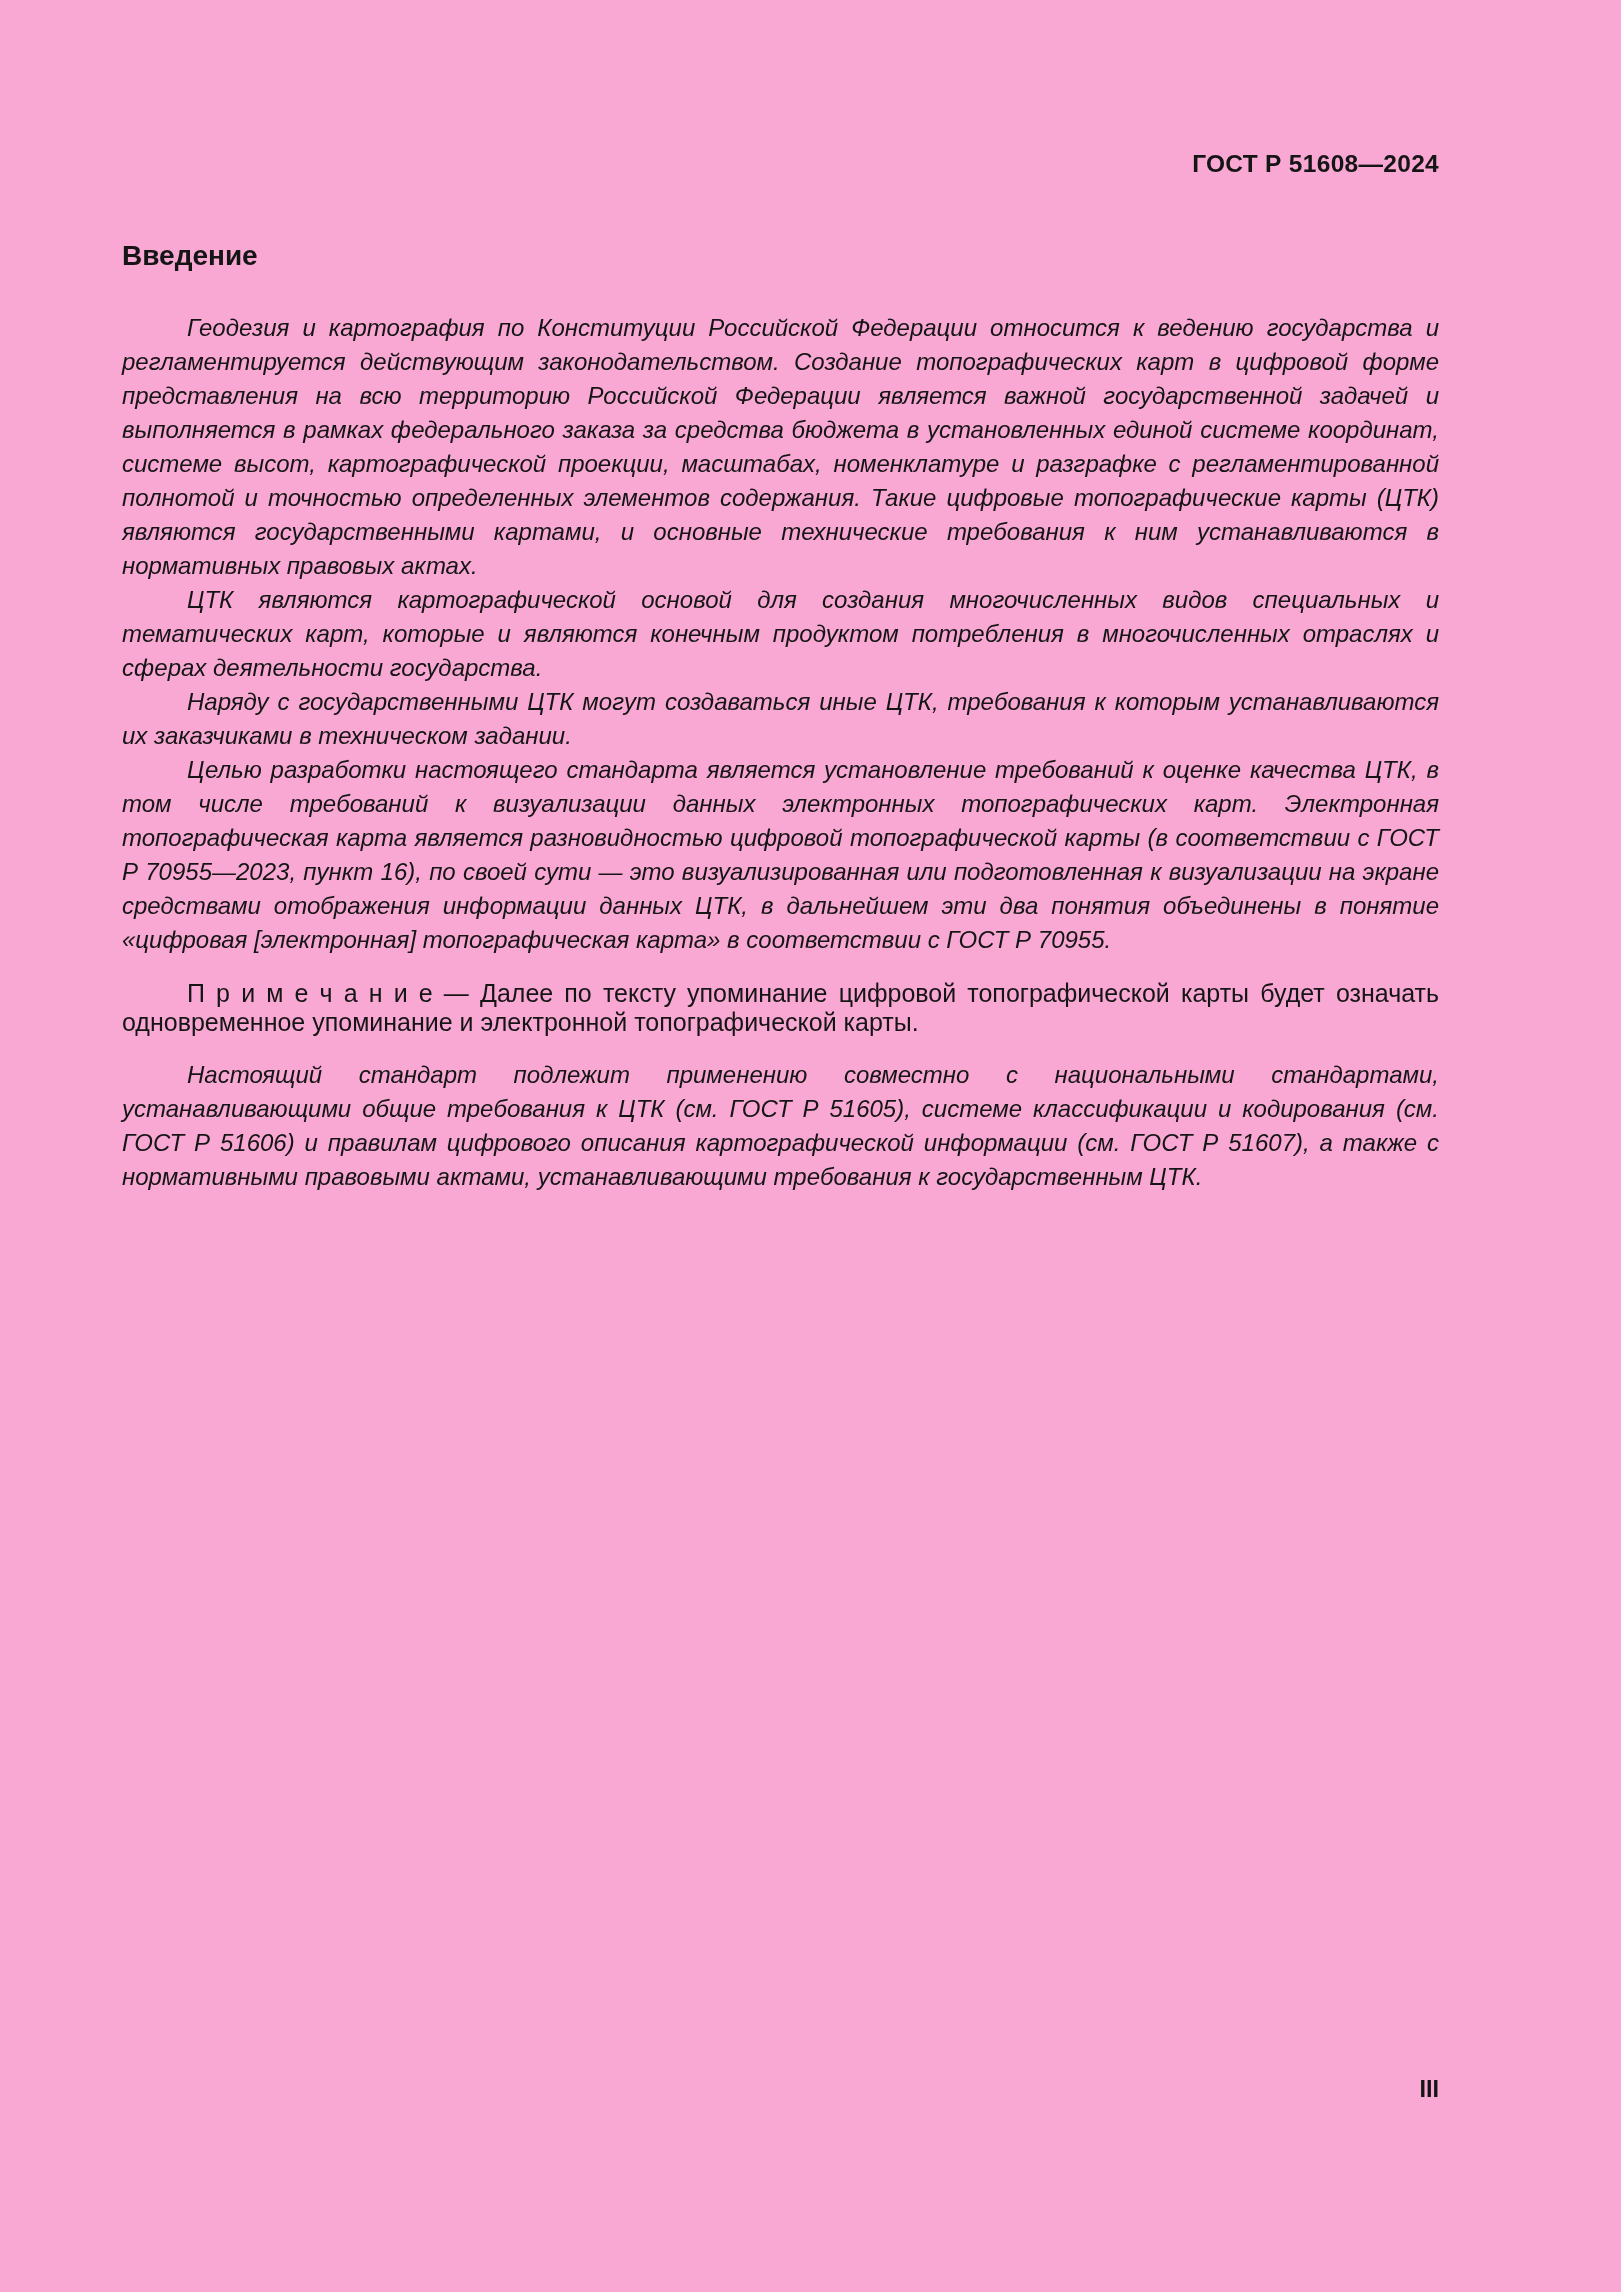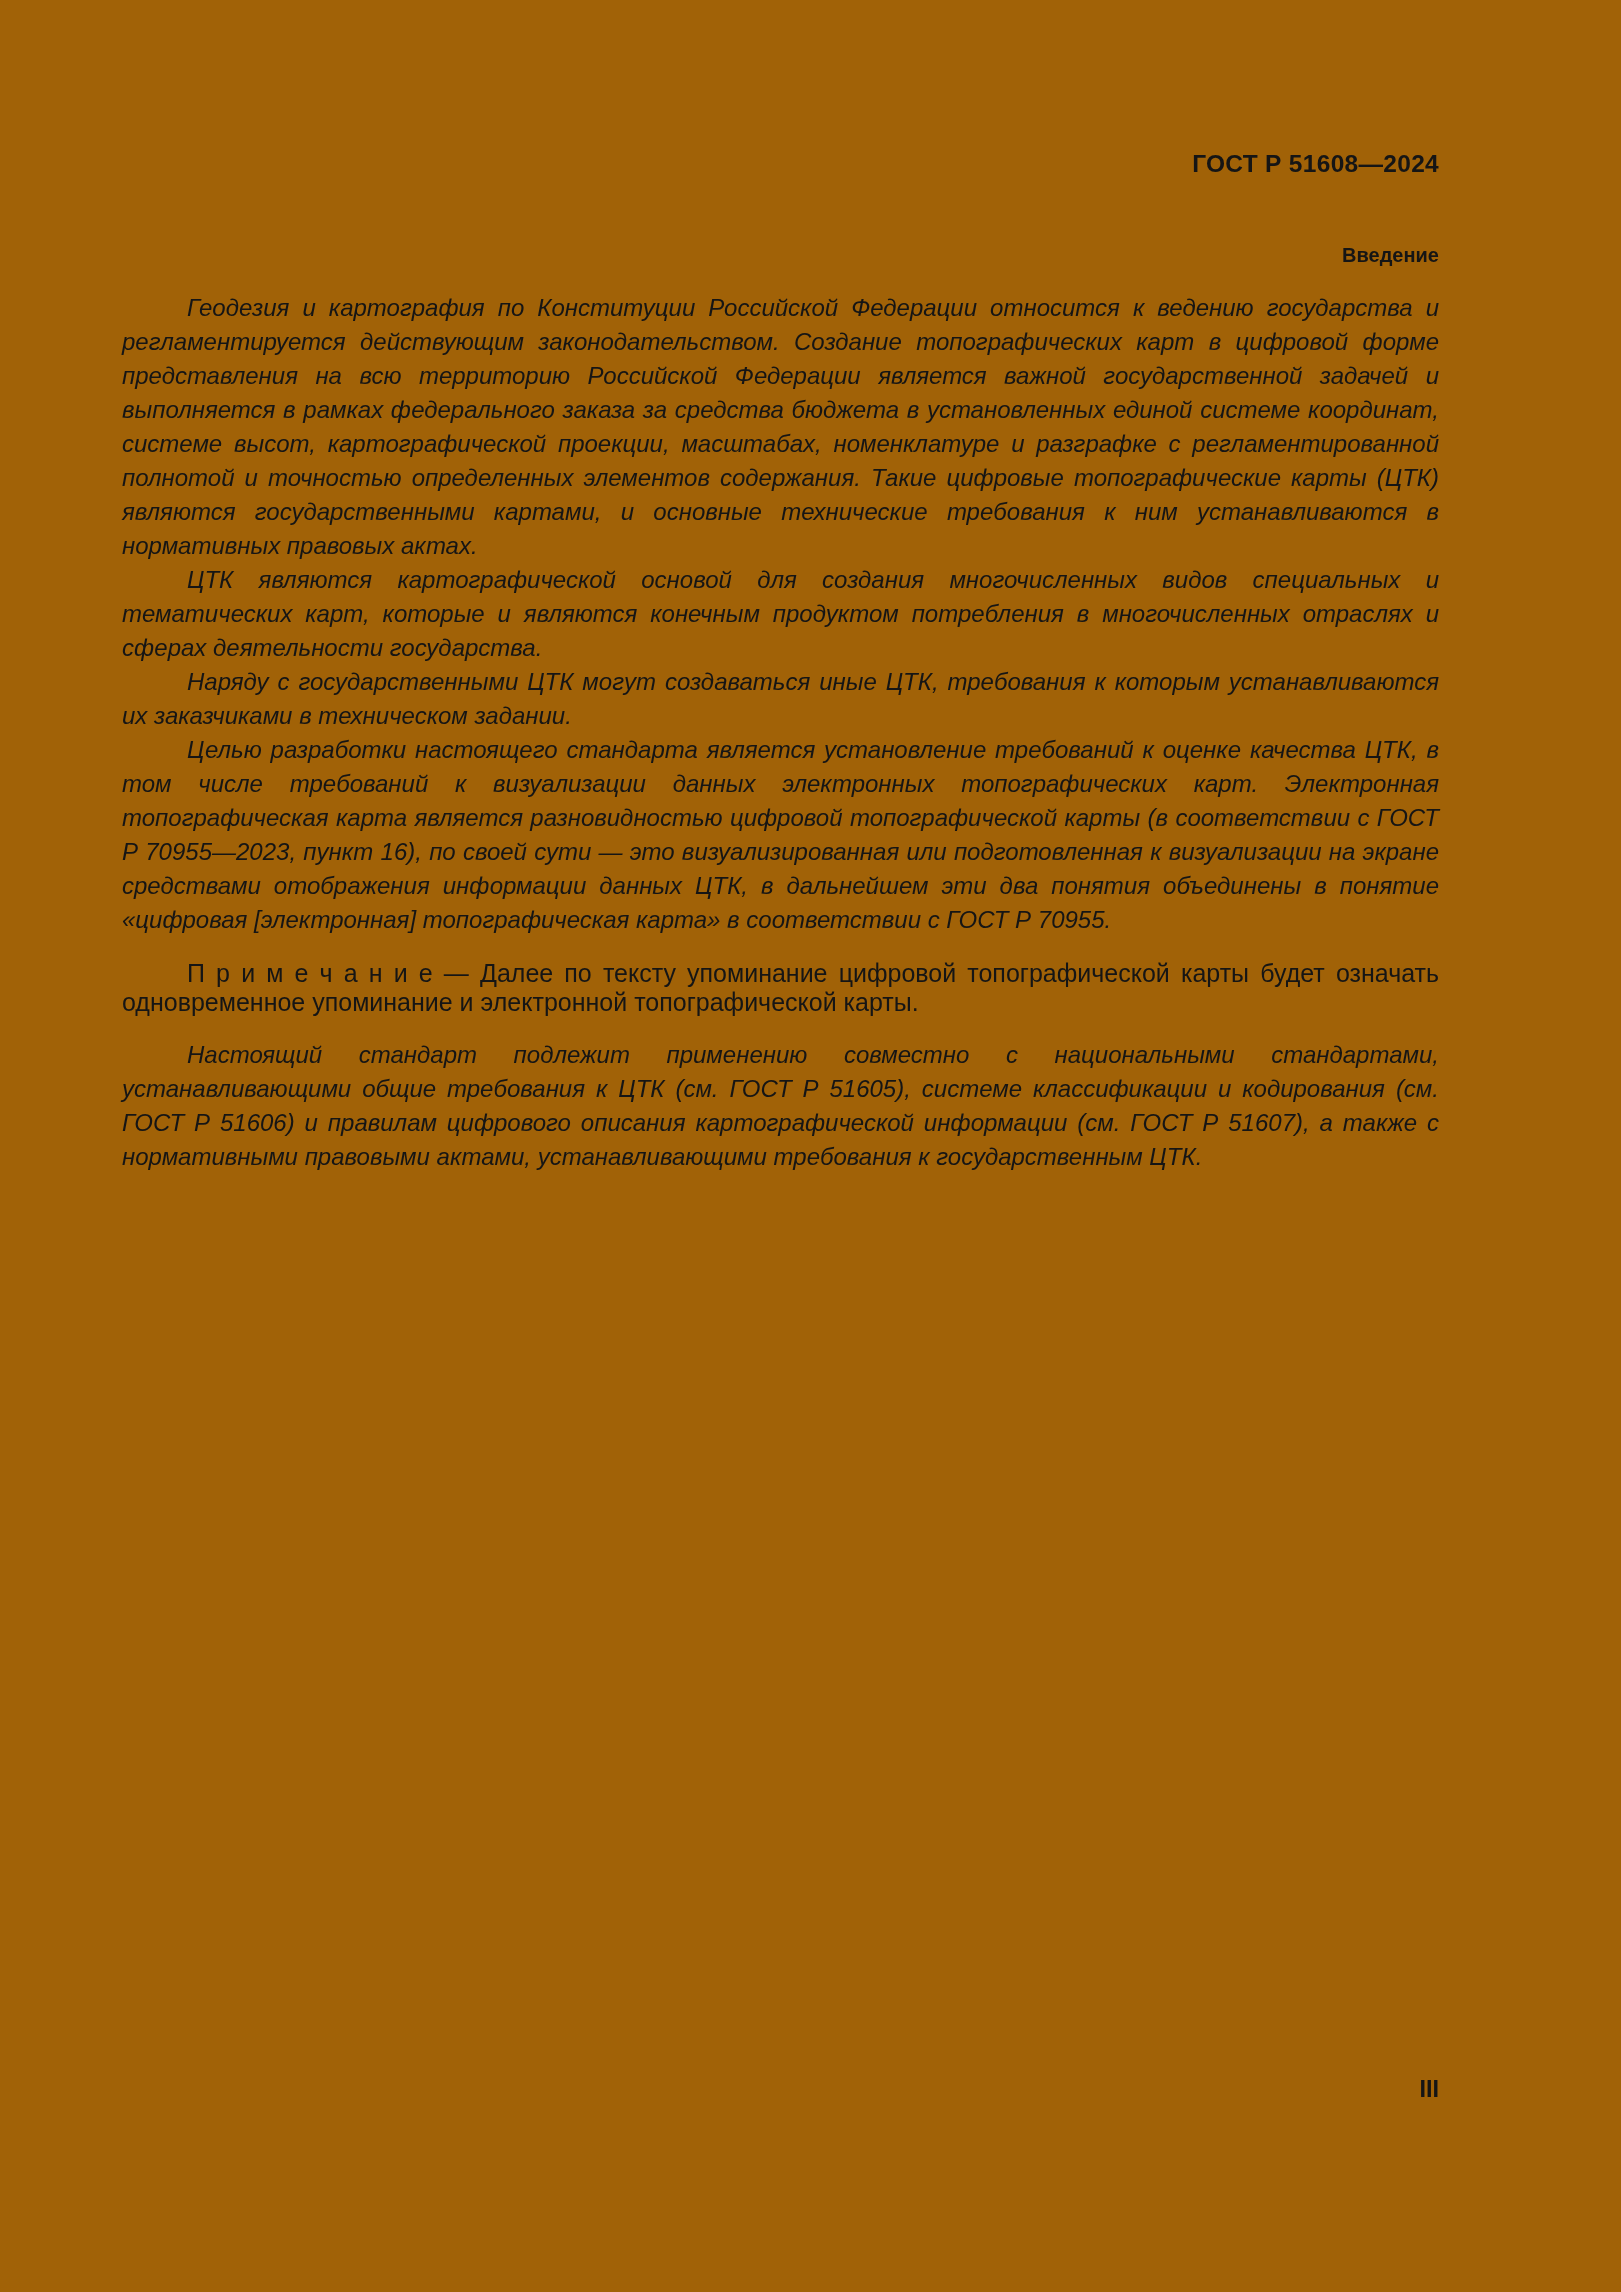--- a/index.html
+++ b/index.html
@@ -5,40 +5,40 @@
   html, body {
     margin: 0;
     padding: 0;
     background: #ffffff;
   }
   .page {
     position: relative;
     width: 1621px;
     height: 2293px;
     margin: 0 auto;
-    background: #a16207;
+    background: #f9a8d4;
     box-sizing: border-box;
     padding: 149px 182px 0 122px;
     font-family: "Liberation Sans", sans-serif;
     color: #151515;
   }
   .doc-code {
     text-align: right;
     font-weight: bold;
     font-size: 24.5px;
     line-height: 29px;
     margin: 0 0 61px 0;
     letter-spacing: 0.3px;
   }
   .doc-title {
-    text-align: right;
+    text-align: left;
     font-weight: bold;
-    font-size: 20px;
+    font-size: 28px;
     line-height: 33px;
-    margin: 0 0 19px 0;
+    margin: 0 0 39px 0;
   }
   .body-par {
     font-size: 24px;
     line-height: 34px;
     text-align: justify;
     text-indent: 65px;
     margin: 0;
     font-style: italic;
   }
   .note-par {

